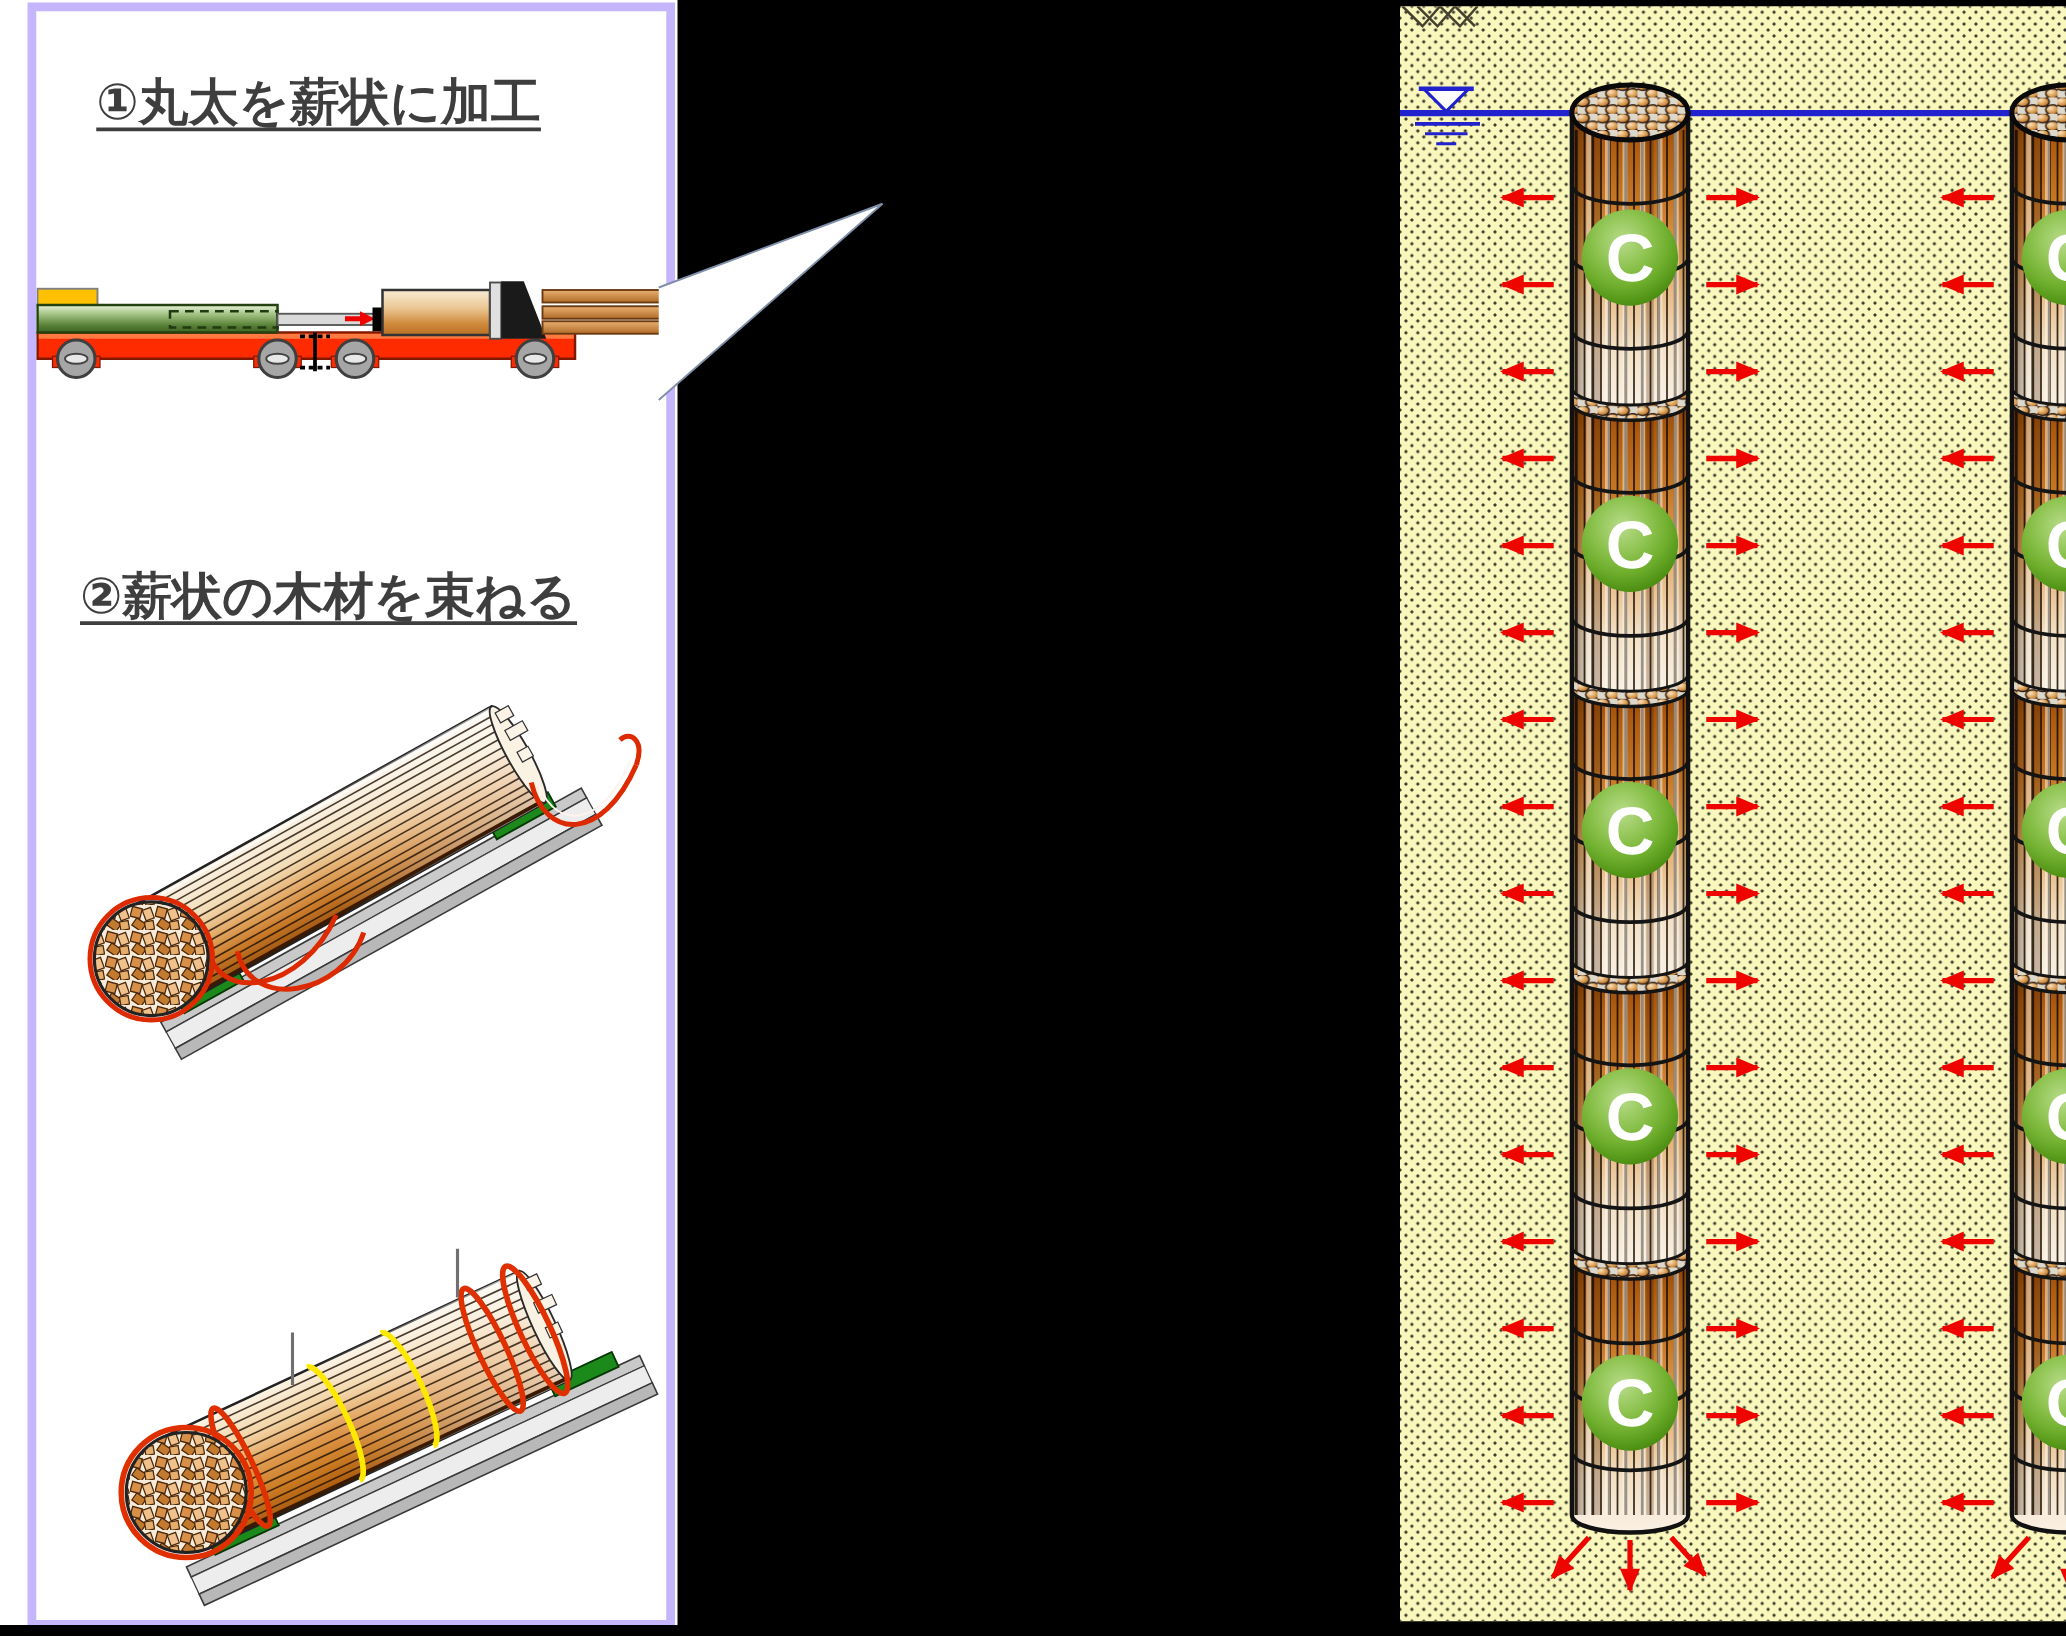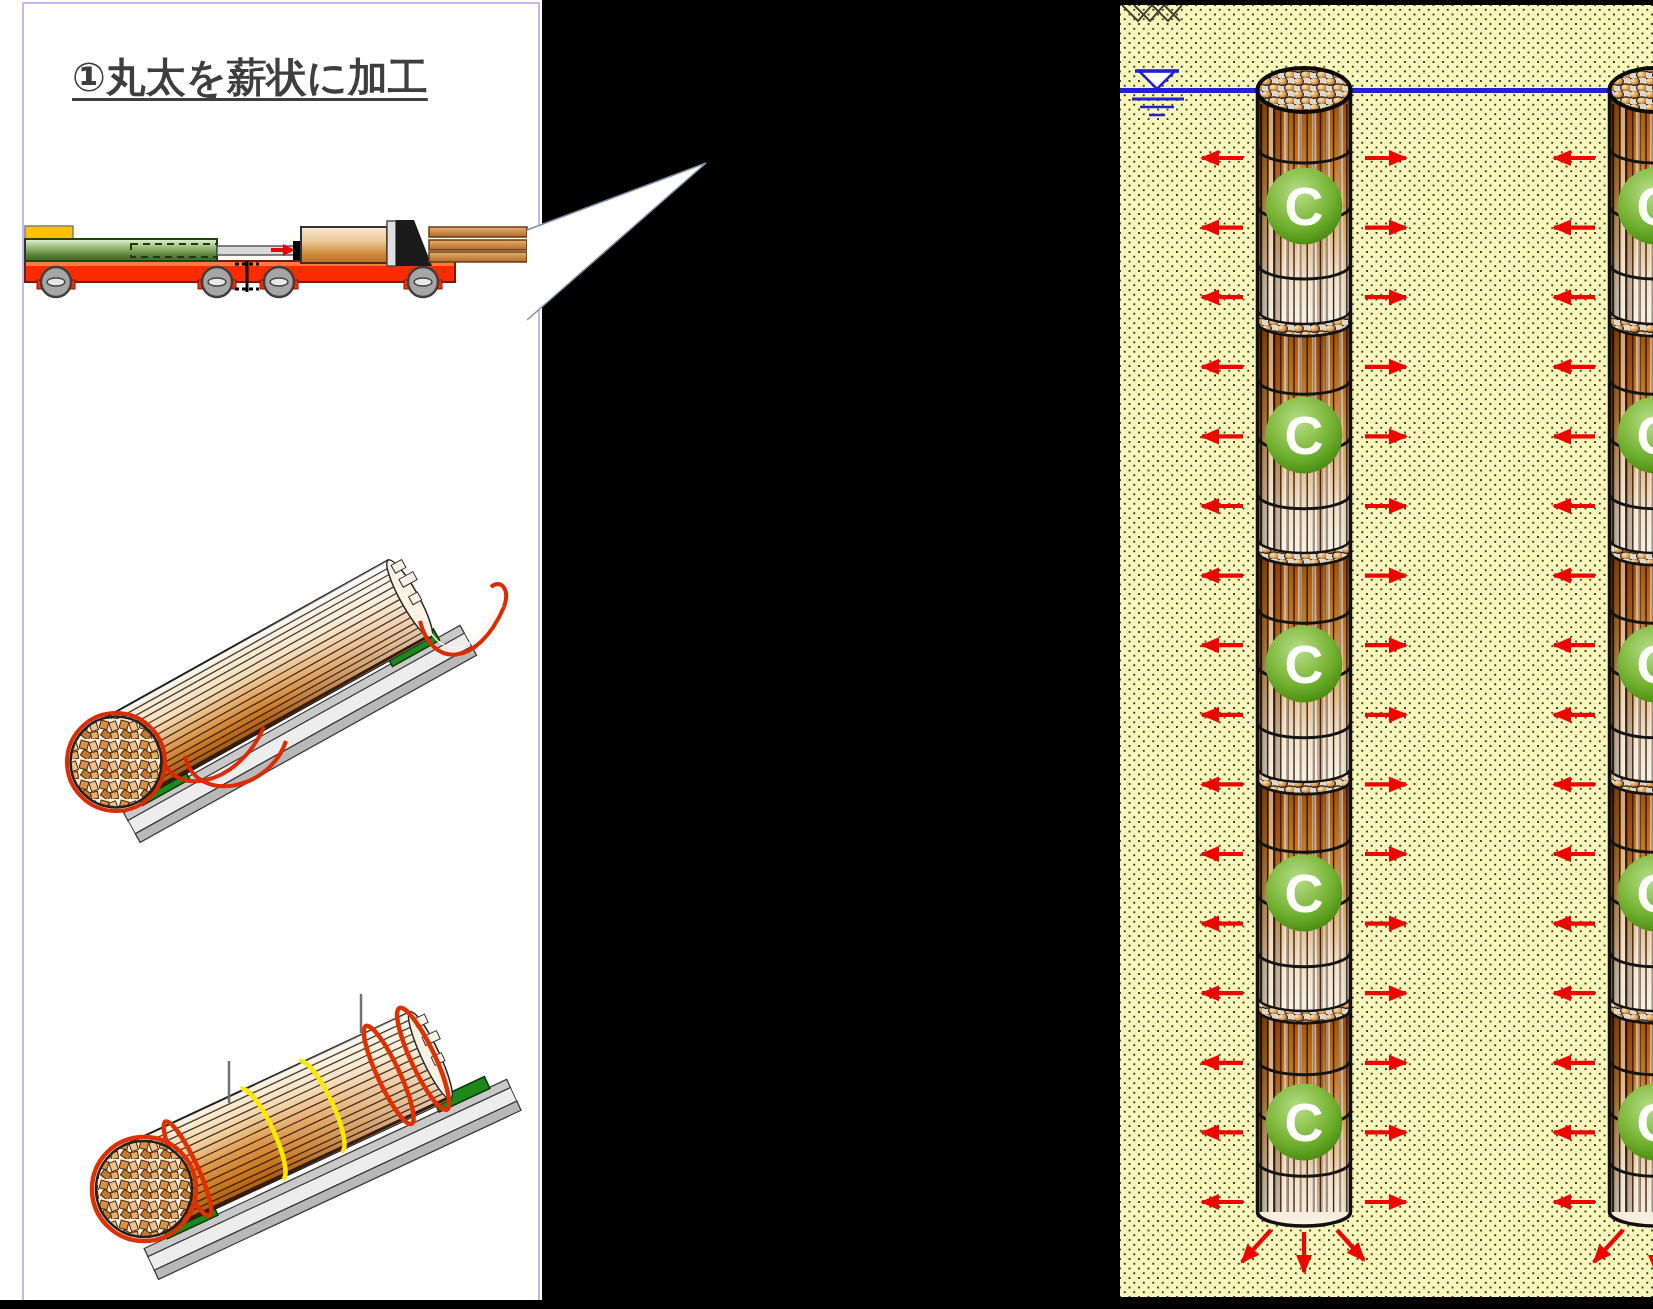--- a/index.html
+++ b/index.html
@@ -10,21 +10,21 @@
   
   .soil-panel{position:absolute;left:578px;top:5px;width:1069px;height:1292px;
       background-color:#FAF7BD;
       background-image:radial-gradient(circle,#3C3A2A 1.1px,transparent 1.4px),
                        radial-gradient(circle,#3C3A2A 1.1px,transparent 1.4px);
       background-size:9.5px 9.5px,9.5px 9.5px;
       background-position:0 0,4.75px 4.75px;}
   .soil-panel svg{position:absolute;left:0;top:0;}
   
   .left-panel{position:absolute;left:22px;top:2px;width:518px;height:1301px;
-      background:#ffffff;border:2px solid #c4b5fd;box-sizing:border-box;}
+      background:#ffffff;border:7px solid #c4b5fd;box-sizing:border-box;}
   .step-title{position:absolute;color:#3E3E3E;font-weight:bold;font-size:40px;line-height:1.15;
       text-decoration:underline;text-decoration-thickness:3px;text-underline-offset:7px;white-space:nowrap;}
   .ill{position:absolute;}
   .wedge{position:absolute;left:520px;top:155px;z-index:6;}
   .bottom-bar{position:absolute;left:0;top:1300px;width:1653px;height:9px;background:#000;}
 </style>
 </head>
 <body>
 
 <div class="stage">
@@ -516,20 +516,21 @@
       <rect x="388" y="222" width="9" height="45" fill="#E0E0E0" stroke="#4D4D4D" stroke-width="1.5"></rect>
       <polygon points="397,221 415,221 433,267 397,267" fill="#1A1A1A"></polygon>
 
       <g stroke="#6B3A10" stroke-width="1.5">
         <rect x="430" y="228" width="98" height="10" fill="url(#plankG)"></rect>
         <rect x="430" y="241" width="98" height="10" fill="url(#plankG)"></rect>
         <rect x="430" y="253" width="98" height="10" fill="url(#plankG)"></rect>
       </g>
     </svg>
 
+    <div class="step-title" style="left:35px;top:445px;">②薪状の木材を束ねる</div>
 
     <svg class="ill" style="left:0;top:555px;" width="512" height="305" viewBox="25 560 512 305">
       <defs>
         <linearGradient id="woodSideA" x1="0" y1="0" x2="0" y2="1">
           <stop offset="0" stop-color="#FBF4E8"></stop>
             <stop offset="0.35" stop-color="#F3DDB8"></stop>
           <stop offset="0.6" stop-color="#E2A763"></stop>
             <stop offset="0.8" stop-color="#C97A28"></stop>
           <stop offset="1" stop-color="#9E5510"></stop>
         </linearGradient>

